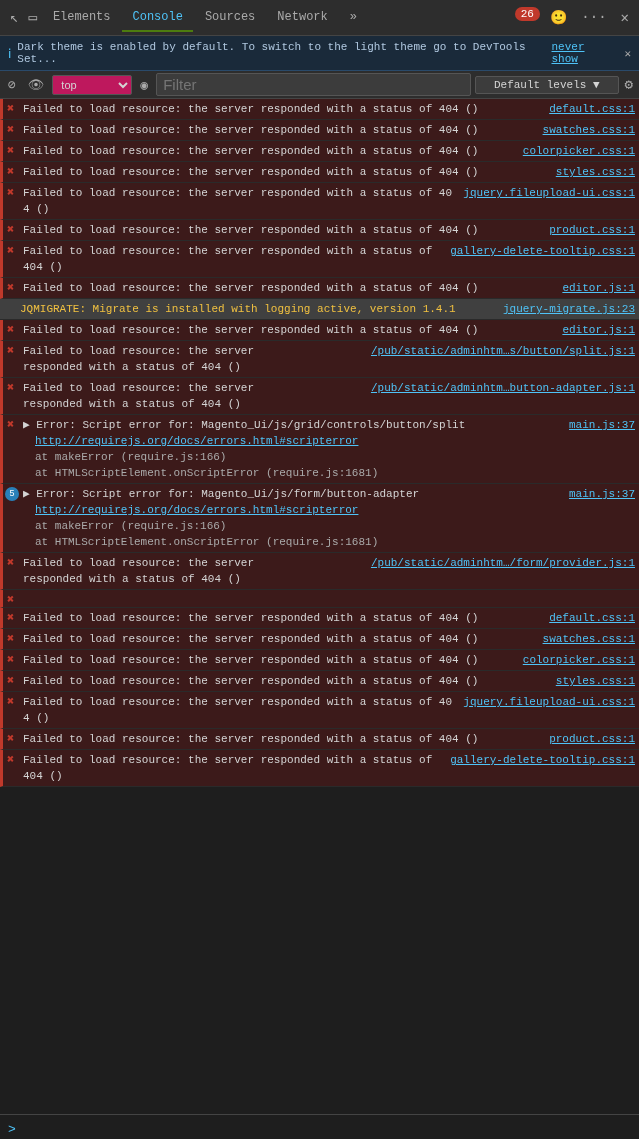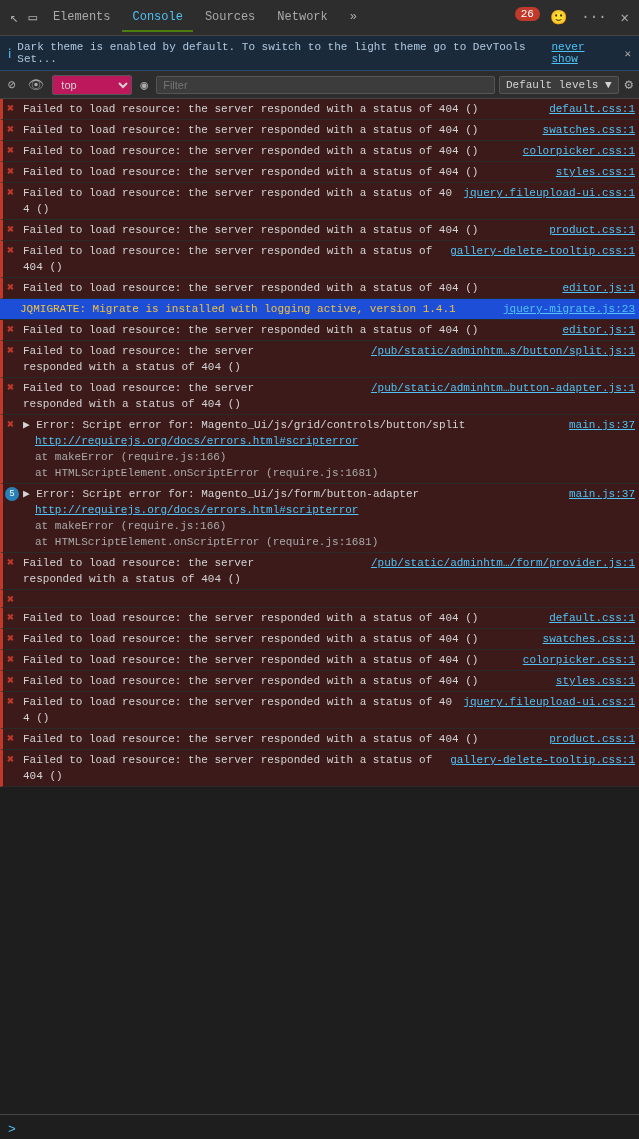--- a/index.html
+++ b/index.html
@@ -103,31 +103,31 @@
       color: #d4d4d4;
       font-size: 11px;
       padding: 2px 4px;
       border-radius: 2px;
       min-width: 80px;
     }
     .filter-input {
       background: #3c3c3c;
       border: 1px solid #555;
       color: #d4d4d4;
-      font-size: 11px;
+      font-size: 15px;
       padding: 2px 6px;
       border-radius: 2px;
       flex: 1;
     }
     .default-levels {
       background: #3c3c3c;
       border: 1px solid #555;
       color: #d4d4d4;
       font-size: 11px;
-      padding: 2px 6px;
+      padding: 2px 18px;
       border-radius: 2px;
       cursor: pointer;
       margin-left: auto;
     }
     .gear-icon {
       color: #aaa;
       font-size: 14px;
       cursor: pointer;
       padding: 2px;
     }
@@ -145,21 +145,21 @@
       padding: 2px 4px 2px 20px;
       line-height: 16px;
       position: relative;
       min-height: 18px;
     }
     .console-entry.error {
       background: #3c1a1a;
       border-left: 3px solid #c0392b;
     }
     .console-entry.jq {
-      background: #1d4ed8;
+      background: #404040;
       color: #f0c040;
     }
     .entry-icon {
       position: absolute;
       left: 4px;
       top: 2px;
       font-size: 12px;
     }
     .entry-icon.error { color: #c0392b; }
     .entry-icon.num-badge {

